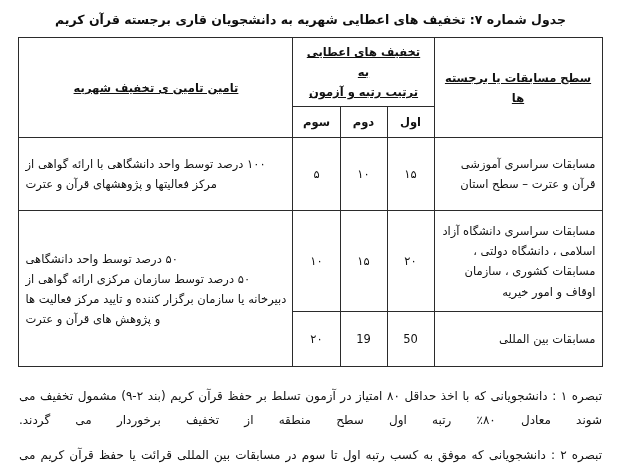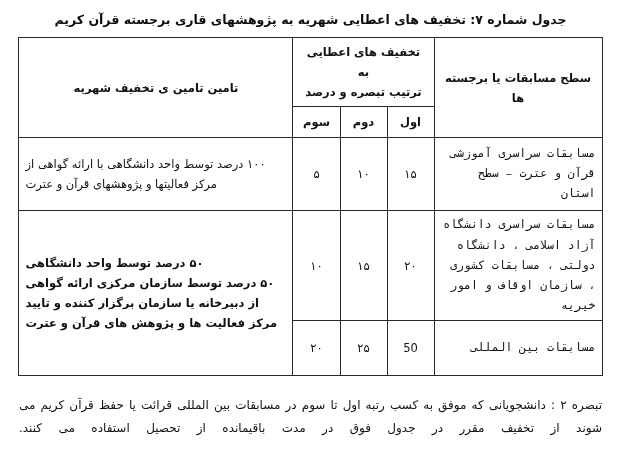--- a/index.html
+++ b/index.html
@@ -47,40 +47,40 @@
     color: #111111;
   }
   thead th {
     font-weight: bold;
     text-align: center;
     background: #ffffff;
     line-height: 1.8;
   }
   .th-group-top {
     height: 26px;
+    text-decoration: underline;
   }
   .th-sub {
     height: 22px;
     font-weight: bold;
     font-size: 11.5px;
     text-align: center;
   }
   .col-levels {
     width: 168px;
   }
   .col-rank {
     width: 47px;
   }
   .col-provider {
     width: 274px;
   }
   td.levels {
     line-height: 2.05;
     padding-right: 9px;
-    font-family: Liberation Mono, monospace;
   }
   td.rank {
     text-align: center;
     font-size: 12px;
   }
   td.provider {
     text-align: left;
     line-height: 2.05;
     padding-right: 9px;
     margin-left: 48px;
@@ -101,36 +101,36 @@
     text-align-last: justify;
     color: #111111;
     margin-bottom: 12px;
   }
 </style>
 </head>
 <body>
 
 <div class="page">
 
-  <div class="doc-title">جدول شماره ۷: تخفیف های اعطایی شهریه به پژوهشهای قاری برجسته قرآن کریم</div>
+  <div class="doc-title">جدول شماره ۷: تخفیف های اعطایی شهریه به دانشجویان قاری برجسته قرآن کریم</div>
 
   <table class="fee-table">
     <colgroup>
       <col class="col-levels">
       <col class="col-rank">
       <col class="col-rank">
       <col class="col-rank">
       <col class="col-provider">
     </colgroup>
     <thead>
       <tr>
         <th rowspan="2" class="th-group-top">سطح مسابقات یا برجسته ها</th>
         <th colspan="3" class="th-group-top">
           <div>تخفیف های اعطایی به</div>
-          <div>ترتیب تبصره و درصد</div>
+          <div>ترتیب رتبه و آزمون</div>
         </th>
         <th rowspan="2" class="th-group-top">تامین تامین ی تخفیف شهریه</th>
       </tr>
       <tr>
         <th class="th-sub">اول</th>
         <th class="th-sub">دوم</th>
         <th class="th-sub">سوم</th>
       </tr>
     </thead>
     <tbody>
@@ -139,29 +139,30 @@
         <td class="rank">۱۵</td>
         <td class="rank">۱۰</td>
         <td class="rank">۵</td>
         <td class="provider">۱۰۰ درصد توسط واحد دانشگاهی با ارائه گواهی از مرکز فعالیتها و پژوهشهای قرآن و عترت</td>
       </tr>
       <tr class="row-2">
         <td class="levels">مسابقات سراسری دانشگاه آزاد اسلامی ، دانشگاه دولتی ، مسابقات کشوری ، سازمان اوقاف و امور خیریه</td>
         <td class="rank">۲۰</td>
         <td class="rank">۱۵</td>
         <td class="rank">۱۰</td>
-        <td class="provider" rowspan="2" style="white-space: pre-line; font-weight: bold;">۵۰ درصد توسط واحد دانشگاهی
+        <td class="provider" rowspan="2" style="white-space: pre-line;">۵۰ درصد توسط واحد دانشگاهی
 ۵۰ درصد توسط سازمان مرکزی ارائه گواهی از دبیرخانه یا سازمان برگزار کننده و تایید مرکز فعالیت ها و پژوهش های قرآن و عترت</td>
       </tr>
       <tr class="row-3">
         <td class="levels">مسابقات بین المللی</td>
         <td class="rank">50</td>
-        <td class="rank">۲۵</td>
+        <td class="rank">19</td>
         <td class="rank">۲۰</td>
       </tr>
     </tbody>
   </table>
 
   <div class="notes">
+    <div class="note">تبصره ۱ : دانشجویانی که با اخذ حداقل ۸۰ امتیاز در آزمون تسلط بر حفظ قرآن کریم (بند ۲-۹) مشمول تخفیف می شوند معادل ۸۰٪ رتبه اول سطح منطقه از تخفیف برخوردار می گردند.</div>
     <div class="note">تبصره ۲ : دانشجویانی که موفق به کسب رتبه اول تا سوم در مسابقات بین المللی قرائت یا حفظ قرآن کریم می شوند از تخفیف مقرر در جدول فوق در مدت باقیمانده از تحصیل استفاده می کنند.</div>
   </div>
 
 </div>
 
 </body></html>

